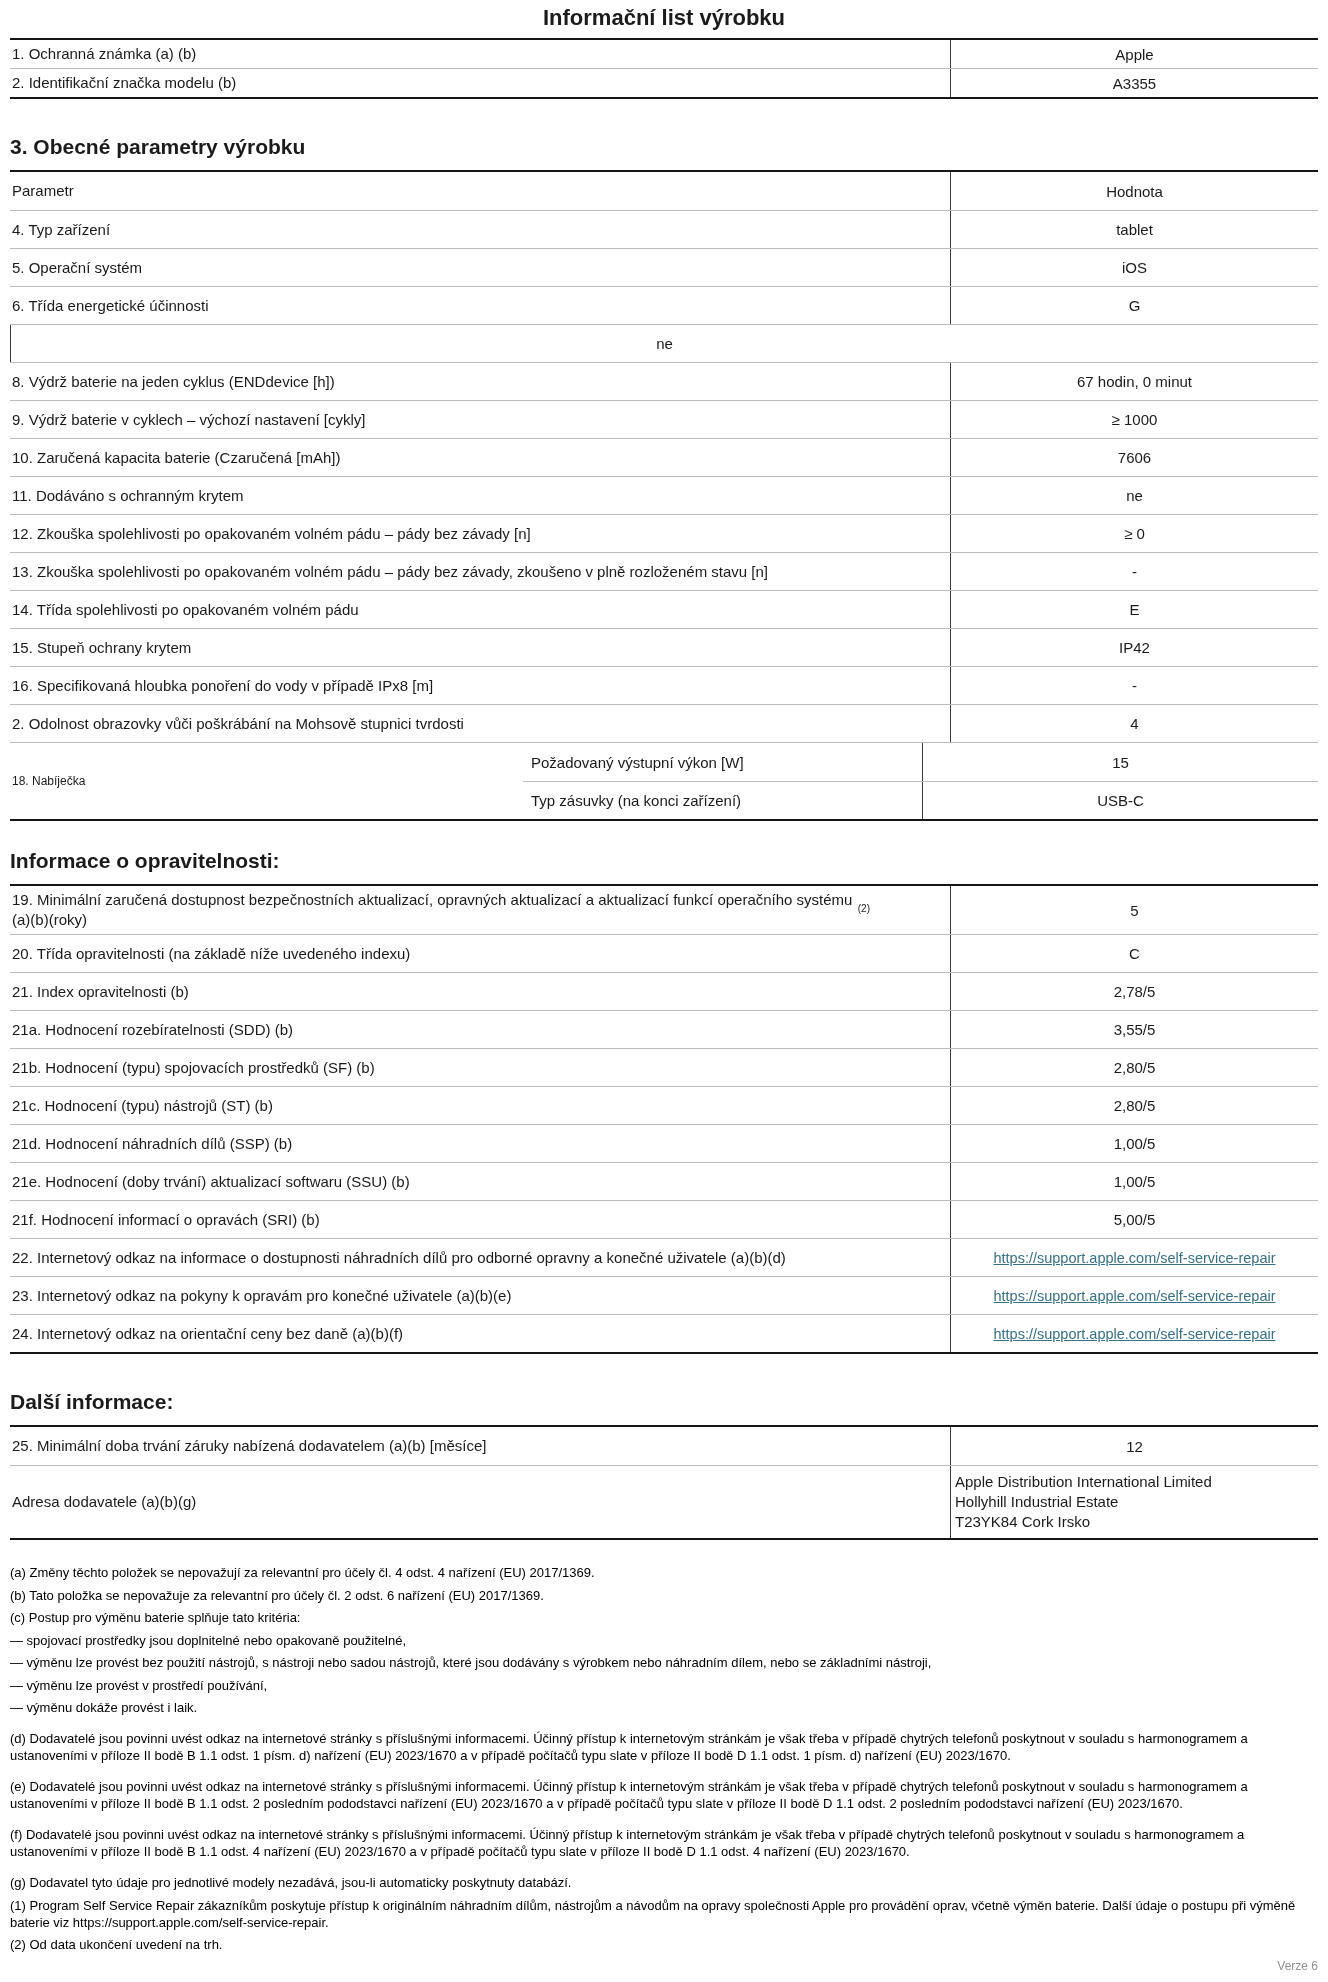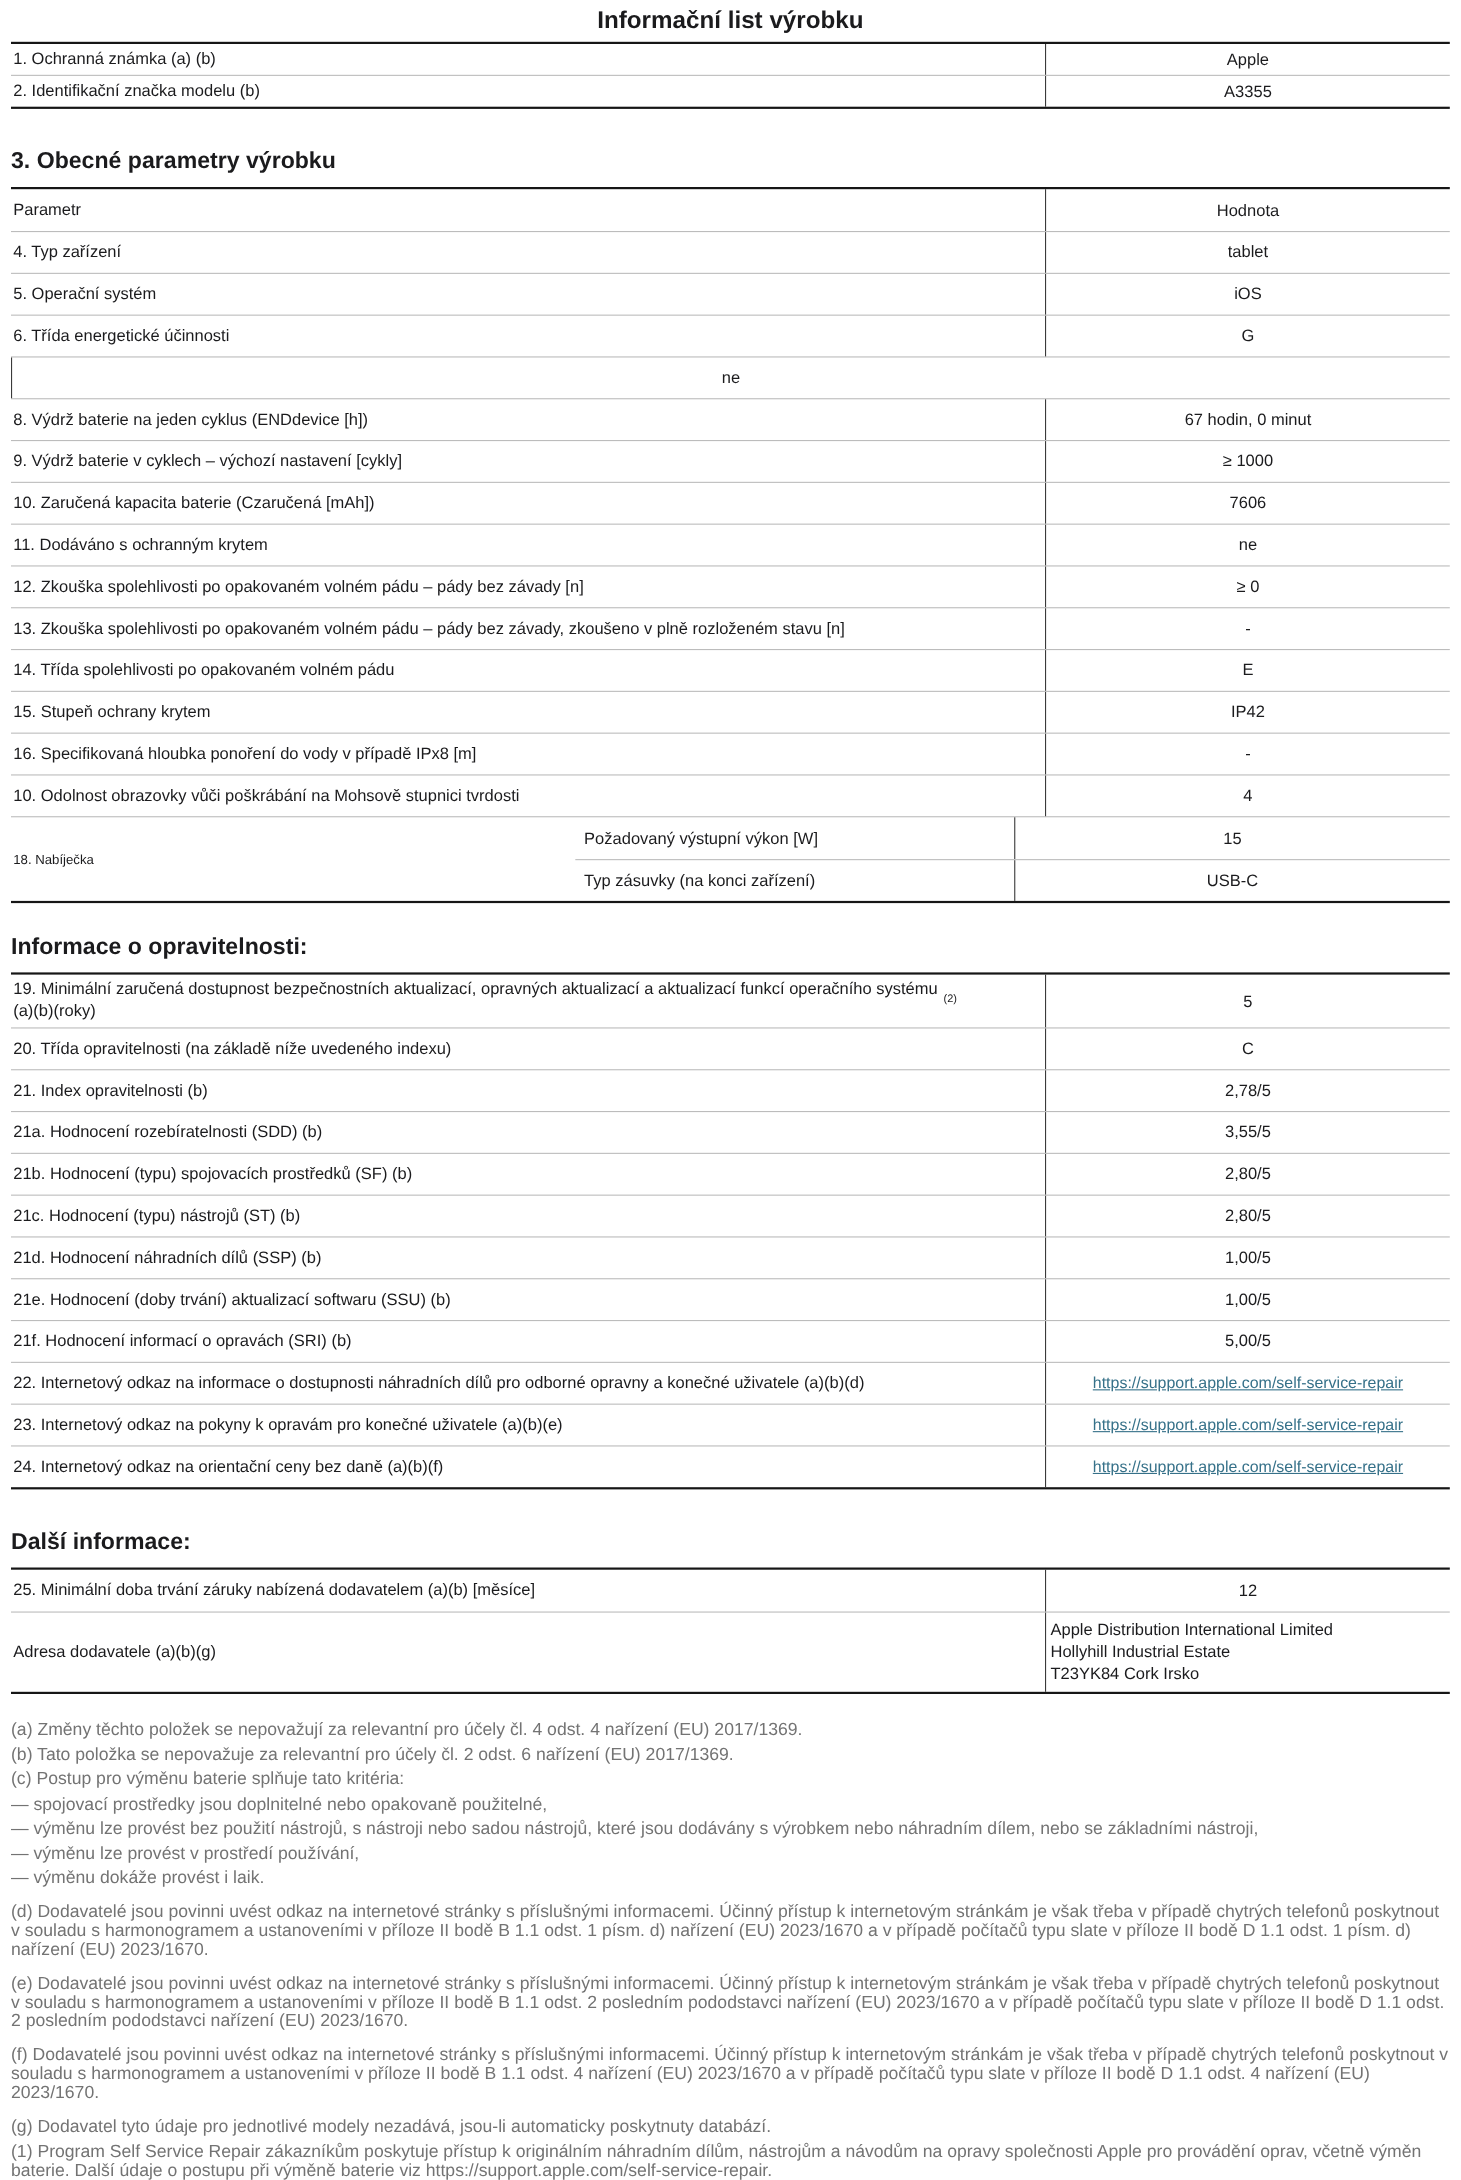--- a/index.html
+++ b/index.html
@@ -28,21 +28,21 @@
   .addr { flex-direction: column; align-items: flex-start; justify-content: center; text-align: left; padding: 6px 4px; line-height: 20px; min-height: 70px; }
 
   .sect { font-size: 21px; font-weight: bold; margin: 36px 0 11px; }
   .sect2 { margin-top: 28px; }
 
   sup.fnref { font-size: 10px; margin-left: 3px; position: relative; top: -1px; }
 
   a.link { color: #367189; text-decoration: underline; font-size: 14.5px; }
 
   .fns { margin-top: 24px; }
-  .fn { color: #737373; font-size: 16px; line-height: 17px; margin: 0 0 5.5px; }
+  .fn { color: #000000; font-size: 13px; line-height: 17px; margin: 0 0 5.5px; }
   .fn-para { margin: 14px 0; }
   .version { color: #8f9093; font-size: 12px; text-align: right; margin-top: 6px; }
 </style>
 </head>
 <body>
 
 <div class="page">
 
   <h1 class="title">Informační list výrobku</h1>
 
@@ -109,21 +109,21 @@
     </div>
     <div class="row">
       <div class="cell label">15. Stupeň ochrany krytem</div>
       <div class="cell value">IP42</div>
     </div>
     <div class="row">
       <div class="cell label">16. Specifikovaná hloubka ponoření do vody v případě IPx8 [m]</div>
       <div class="cell value">-</div>
     </div>
     <div class="row">
-      <div class="cell label">10. Odolnost obrazovky vůči poškrábání na Mohsově stupnici tvrdosti</div>
+      <div class="cell label">2. Odolnost obrazovky vůči poškrábání na Mohsově stupnici tvrdosti</div>
       <div class="cell value">4</div>
     </div>
     <div class="row">
       <div class="label18">18. Nabíječka</div>
       <div class="sub">
         <div class="subrow">
           <div class="sublabel">Požadovaný výstupní výkon [W]</div>
           <div class="cell value">15</div>
         </div>
         <div class="subrow">

